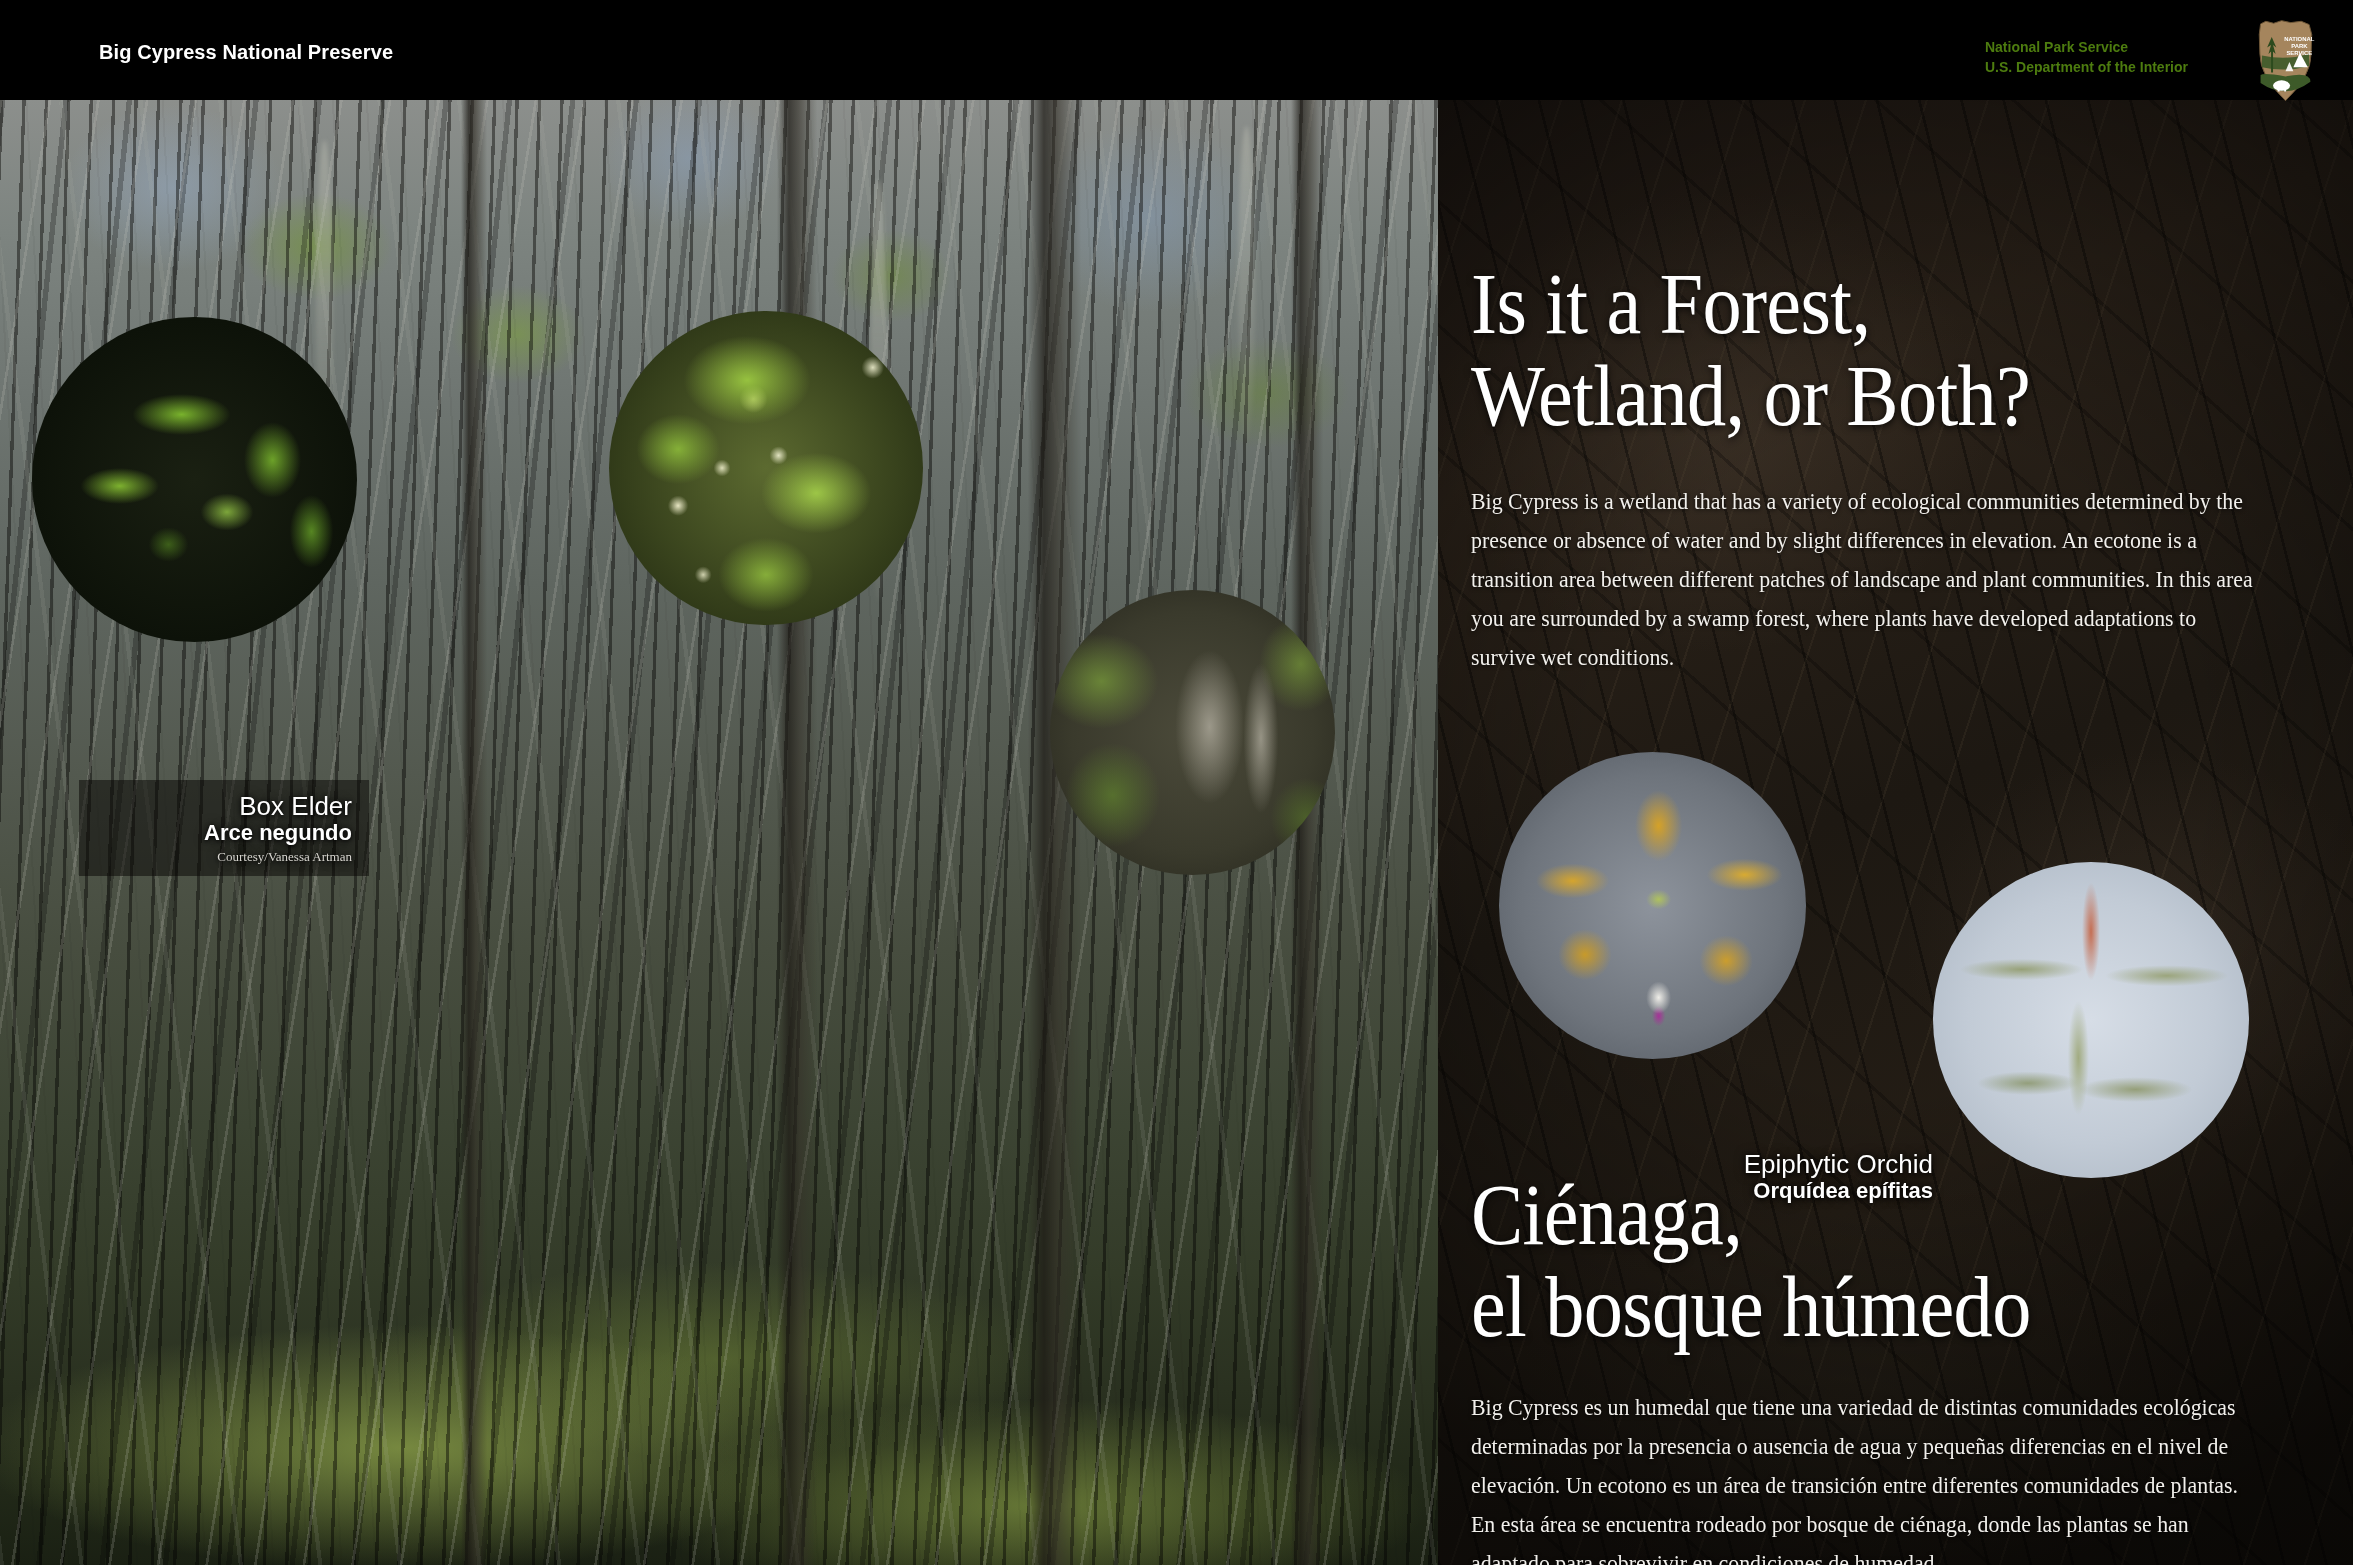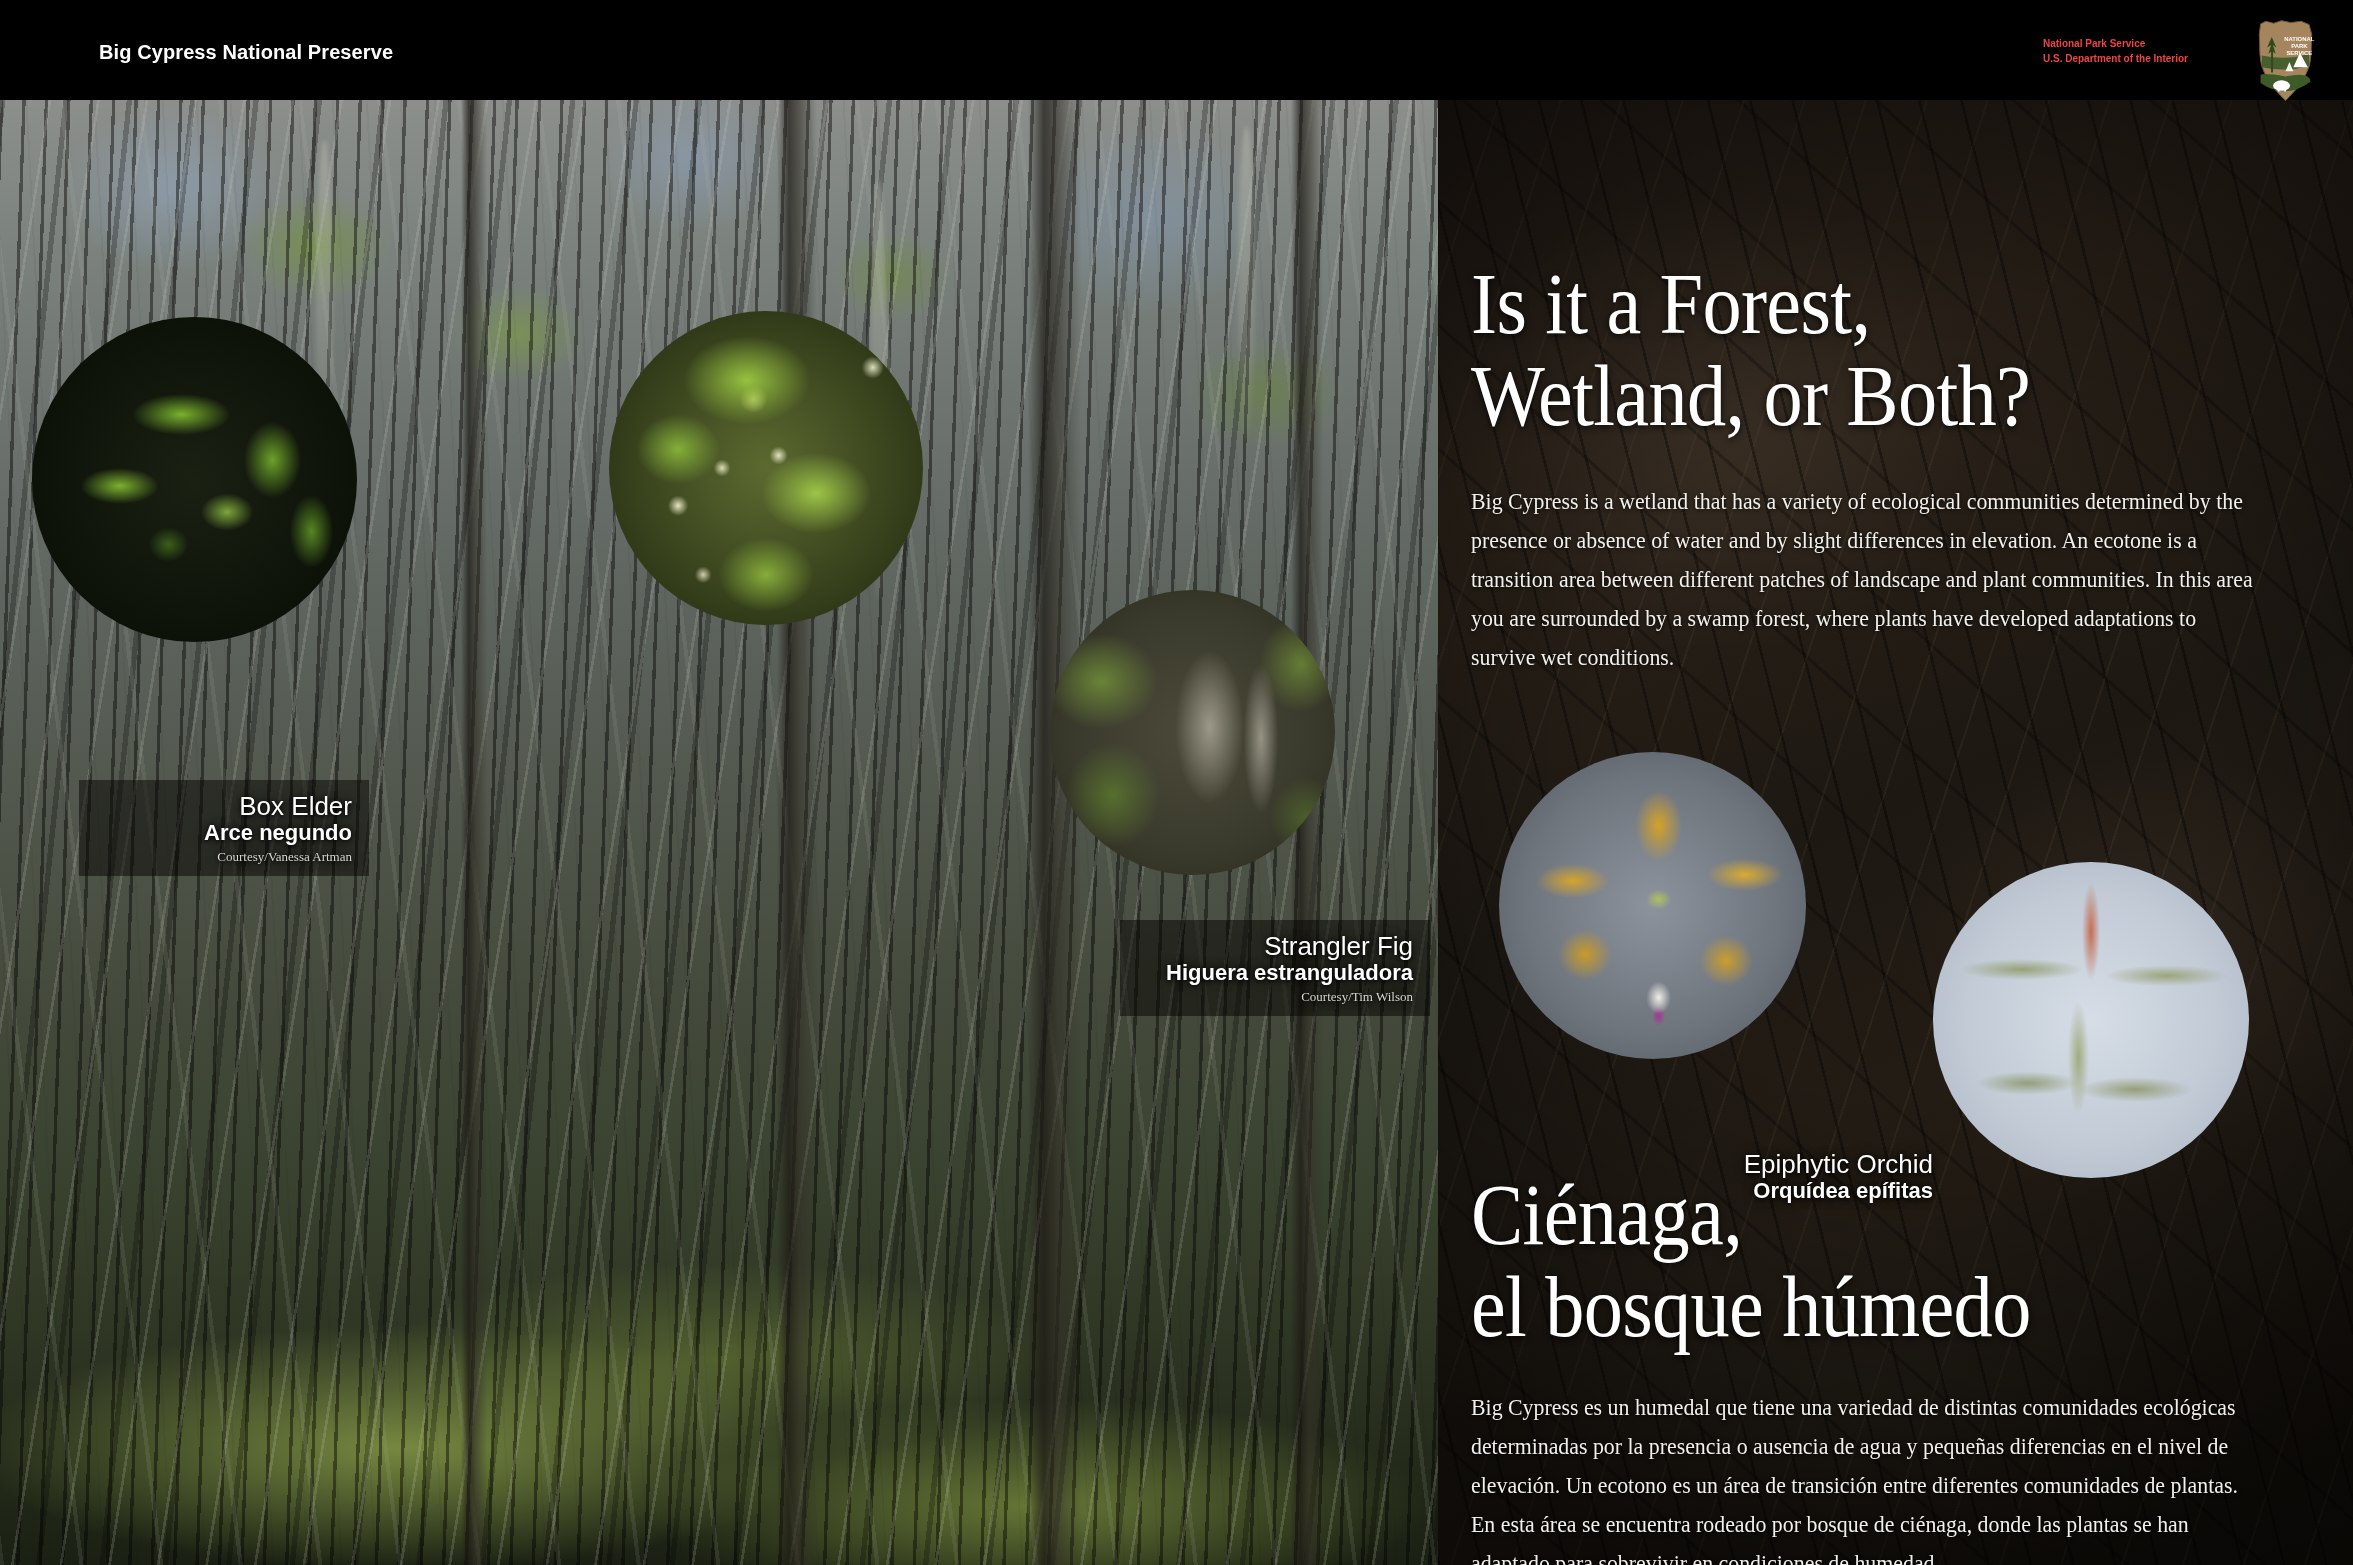--- a/index.html
+++ b/index.html
@@ -16,22 +16,22 @@
     background:#000; z-index:40;margin-left:38px;
   }
   .header-park {
     position:absolute; left:61px; top:41px;
     color:#fff; font-size:20px; font-weight:bold;
     letter-spacing:0.1px;
     font-family:"Liberation Sans", sans-serif;
   }
   .header-nps {
     position:absolute; right:204px; top:37px;
-    text-align:left; color:#ef4444;
-    font-size:10px; font-weight:bold; line-height:1.45;
+    text-align:left; color:#4d7c0f;
+    font-size:14px; font-weight:bold; line-height:1.45;
   }
   .arrowhead {
     position:absolute; right:72px; top:20px;
     width:69px; height:82px;
   }
 
   
   .panel {
     position:absolute; left:0; top:100px;
     width:2354px; height:1465px; overflow:hidden;
@@ -295,25 +295,20 @@
   <div class="circ circ-orchid"></div>
   <div class="circ circ-brom"></div>
 
   <div class="cap cap-boxelder shade">
     <div class="en">Box Elder</div>
     <div class="es">Arce negundo</div>
     <div class="cr">Courtesy/Vanessa Artman</div>
   </div>
 
 
-  <div class="cap cap-fig shade">
-    <div class="en">Strangler Fig</div>
-    <div class="es">Higuera estranguladora</div>
-    <div class="cr">Courtesy/Tim Wilson</div>
-  </div>
 
   <div class="cap cap-orchid">
     <div class="en">Epiphytic Orchid</div>
     <div class="es">Orquídea epífitas</div>
   </div>
 
 
   <div class="title title-en">
     <div>Is it a Forest,</div>
     <div>Wetland, or Both?</div>

